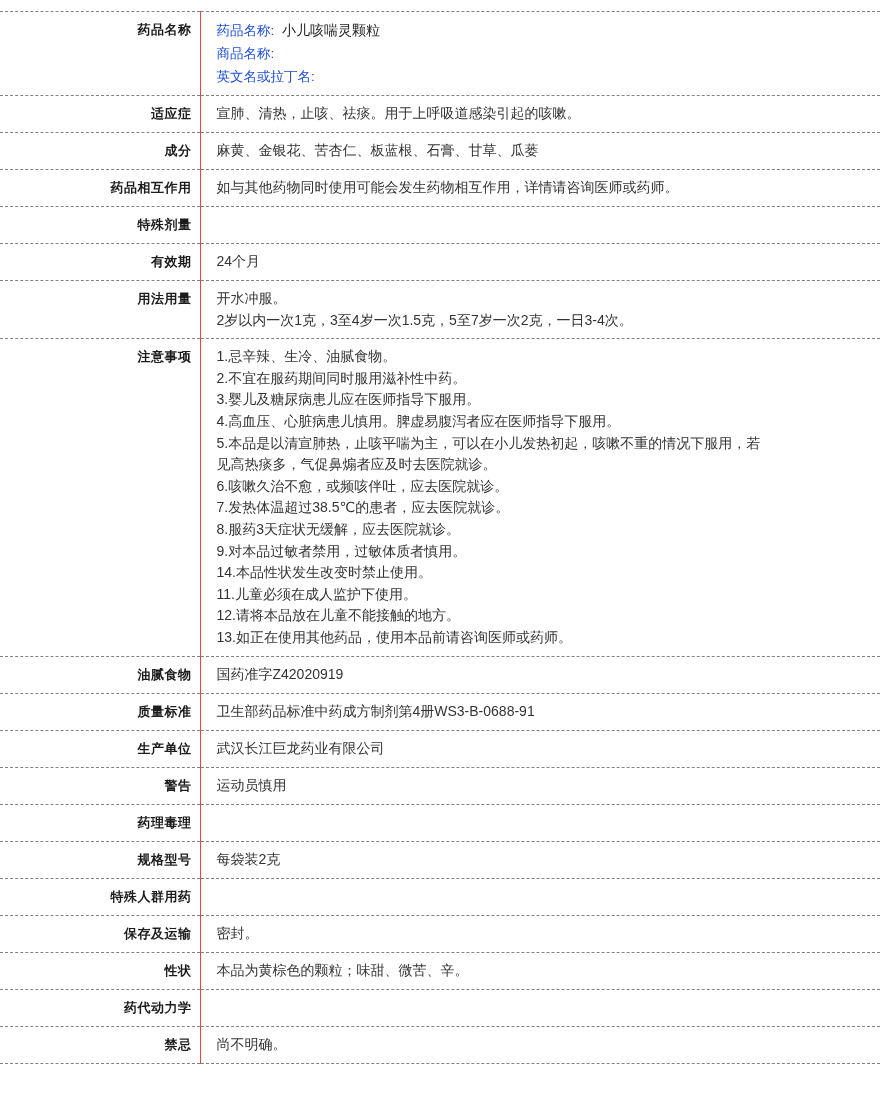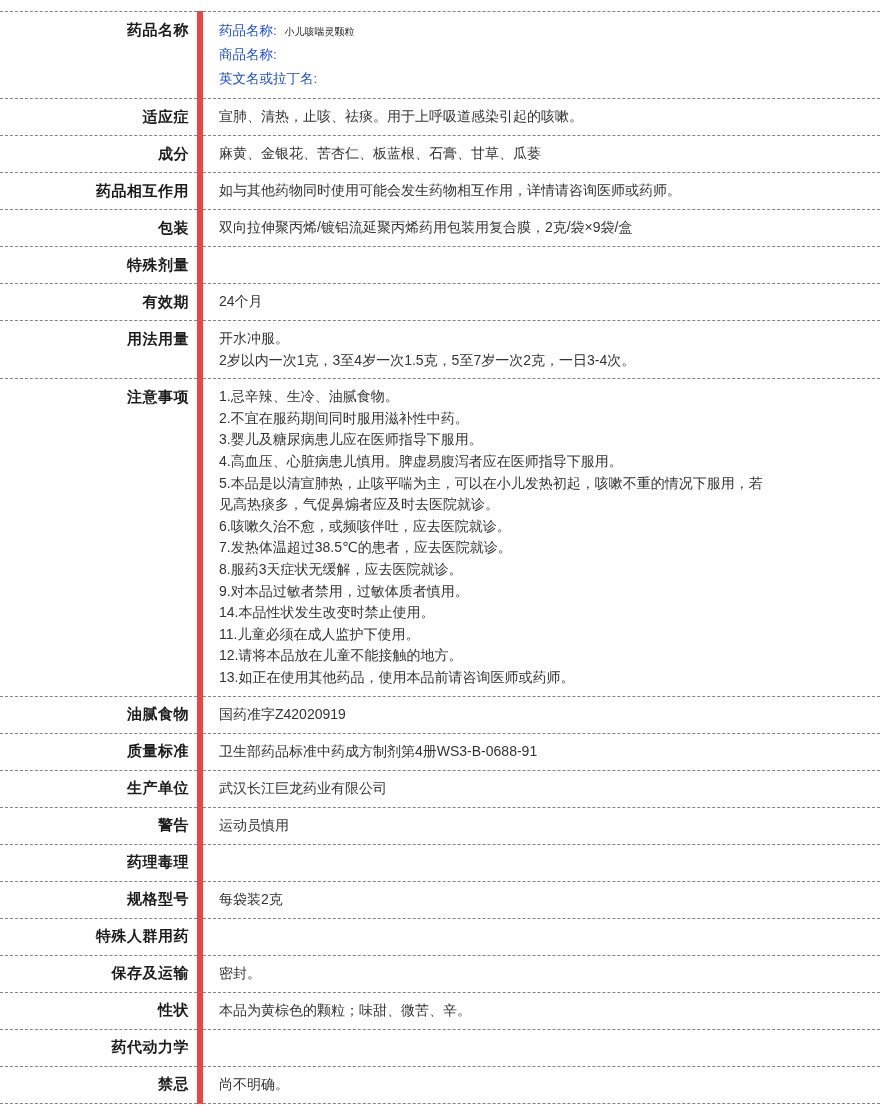--- a/index.html
+++ b/index.html
@@ -20,42 +20,42 @@
     width: 100%;
     border-collapse: collapse;
     border-top: 1px dashed #848484;
   }
   table.drug-table tr {
     border-bottom: 1px dashed #848484;
   }
   th.label-cell {
     width: 200px;
     box-sizing: border-box;
-    border-right: 6px solid #ef4444;
+    border-right: 1px solid #ef4444;
     text-align: right;
     vertical-align: middle;
     padding: 5px 8px 5px 4px;
-    font-size: 15px;
+    font-size: 13px;
     font-weight: bold;
     color: #1c1c1c;
     letter-spacing: 0.5px;
   }
   td.value-cell {
     vertical-align: middle;
     padding: 5px 12px 5px 16px;
     font-size: 14px;
     color: #333333;
     line-height: 21.6px;
   }
   tr.single th.label-cell, tr.single td.value-cell { height: 32px; padding-top: 2px; padding-bottom: 2px; }
   tr.top th.label-cell { vertical-align: top; padding-top: 9px; }
   tr.top td.value-cell { padding-top: 7px; padding-bottom: 7px; }
   .name-line { line-height: 23px; font-size: 13.5px; }
   .muted-label { color: #1d4ed8; }
-  .name-value { color: #222222; font-size: 10px; padding-left: 4px; }
+  .name-value { color: #222222; font-size: 14px; padding-left: 4px; }
   .content-line { min-height: 21.6px; }
 </style>
 </head>
 <body>
 
 <div class="page">
   <table class="drug-table">
     <tbody id="rows">
   <tr class="top">
     <th class="label-cell">药品名称</th>
@@ -80,26 +80,20 @@
           </td>
   </tr>
 
   <tr class="single">
     <th class="label-cell">药品相互作用</th>
     <td class="value-cell">
             <div class="content-line">如与其他药物同时使用可能会发生药物相互作用，详情请咨询医师或药师。</div>
           </td>
   </tr>
 
-  <tr class="single">
-    <th class="label-cell">包装</th>
-    <td class="value-cell">
-            <div class="content-line">双向拉伸聚丙烯/镀铝流延聚丙烯药用包装用复合膜，2克/袋×9袋/盒</div>
-          </td>
-  </tr>
 
   <tr class="single">
     <th class="label-cell">特殊剂量</th>
     <td class="value-cell"></td>
   </tr>
 
   <tr class="single">
     <th class="label-cell">有效期</th>
     <td class="value-cell">
             <div class="content-line">24个月</div>

